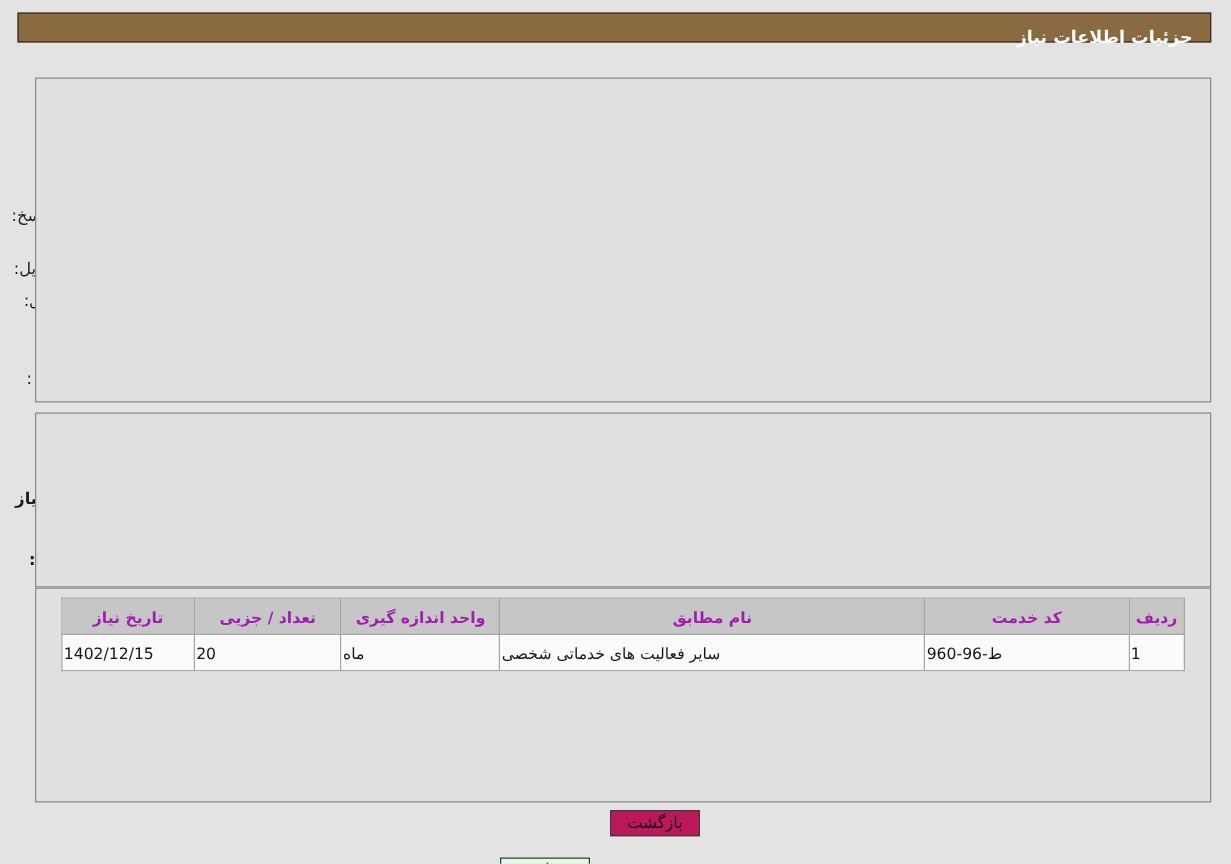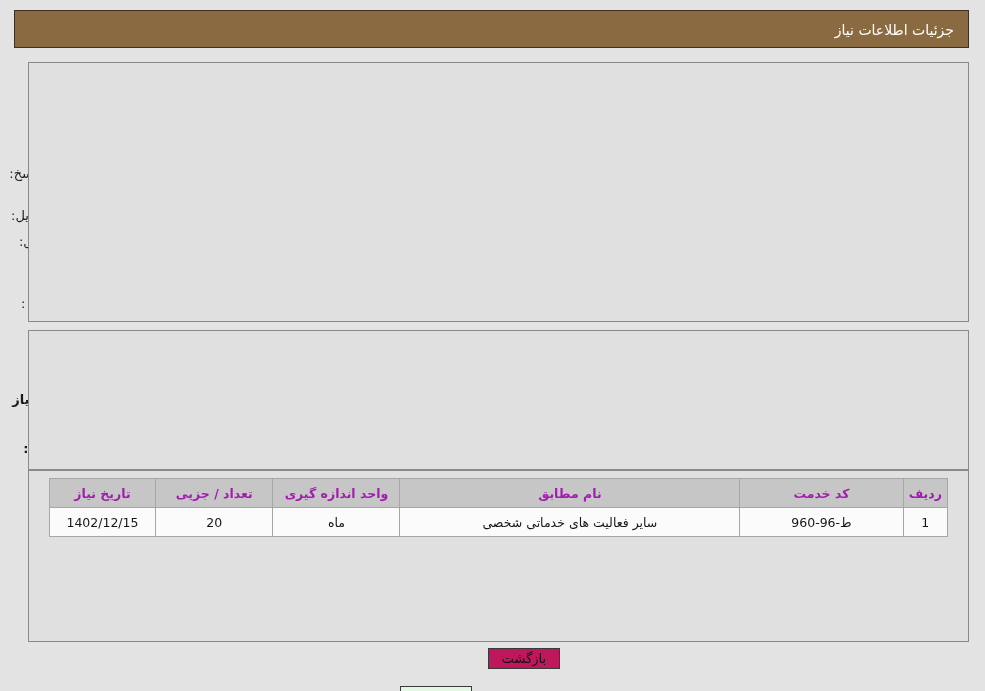--- a/index.html
+++ b/index.html
@@ -58,25 +58,26 @@
     border-left: 26px solid transparent;
     border-right: 26px solid transparent;
     border-top: 50px solid #e8b9be;
     opacity: .75;
   }
 
   
   .app-header {
     position: absolute;
     left: 14px; top: 10px;
-    width: 955px; height: 38px;
+    width: 955px; height: 24px;
     background: #8a6a41;
     border: 1px solid #3d3020;
     box-sizing: border-box;
     z-index: 2;
+    font-weight: bold;
   }
   .app-header-title {
     position: absolute;
     right: 14px; top: 11px;
     color: #ffffff;
     font-size: 14px;
   }
 
   
   .panel {
@@ -220,21 +221,21 @@
     border: 1px solid #a6a6a6;
     height: 26px;
     font-weight: bold;
     color: #a21caf;
     font-size: 12.5px;
   }
   .tbl td {
     background: #fbfbfb;
     border: 1px solid #a6a6a6;
     height: 26px;
-    text-align: center;
+    text-align: left;
     color: #161616;
   }
 
   
   .btn {
     position: absolute;
     height: 21px;
     line-height: 19px;
     text-align: center;
     border: 1px solid #3a3a3a;

